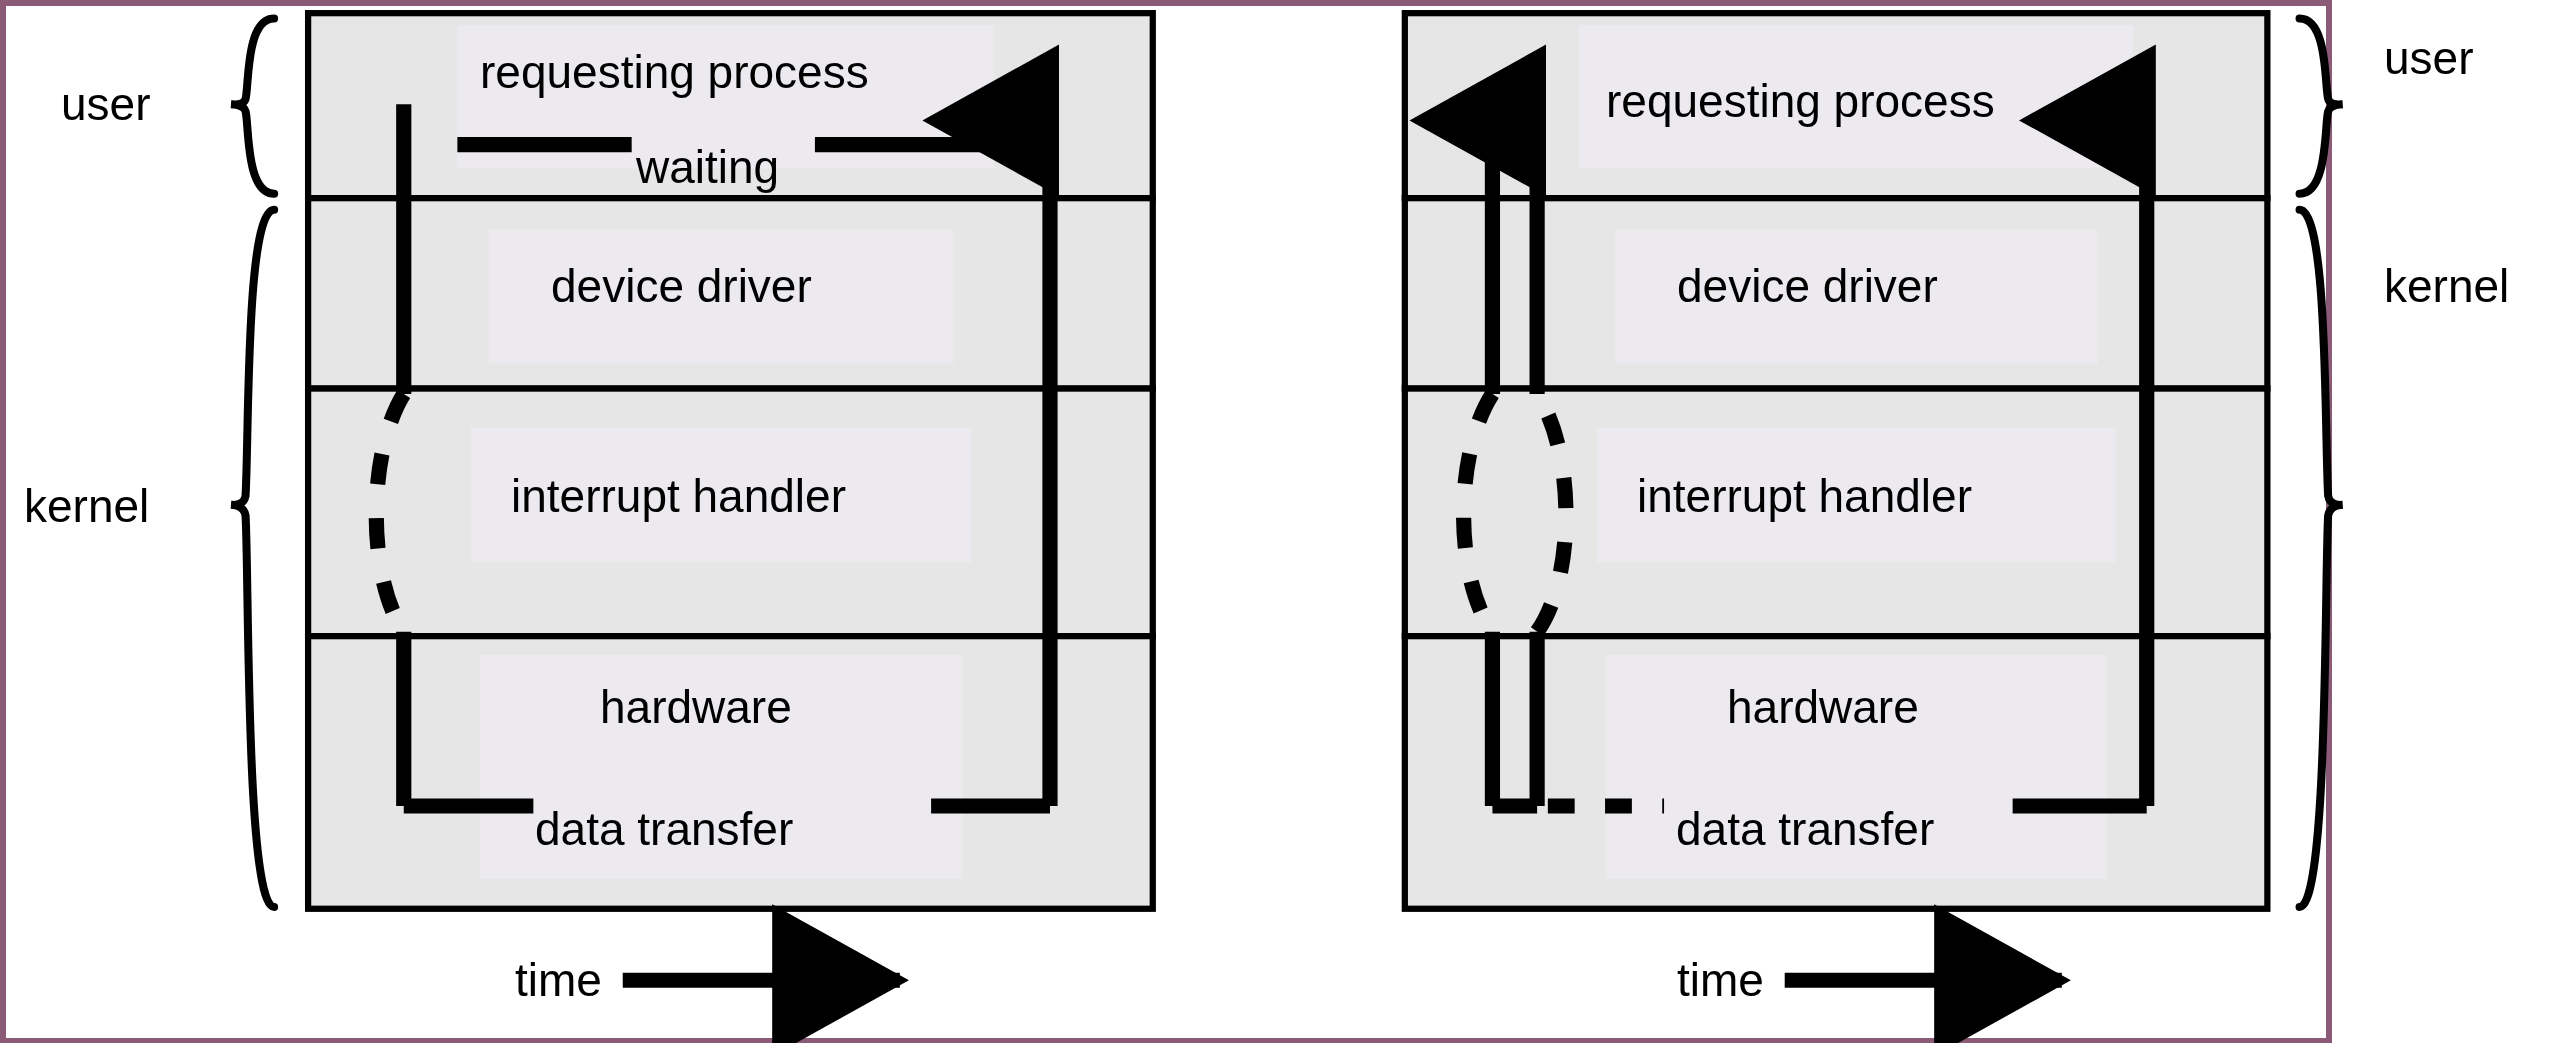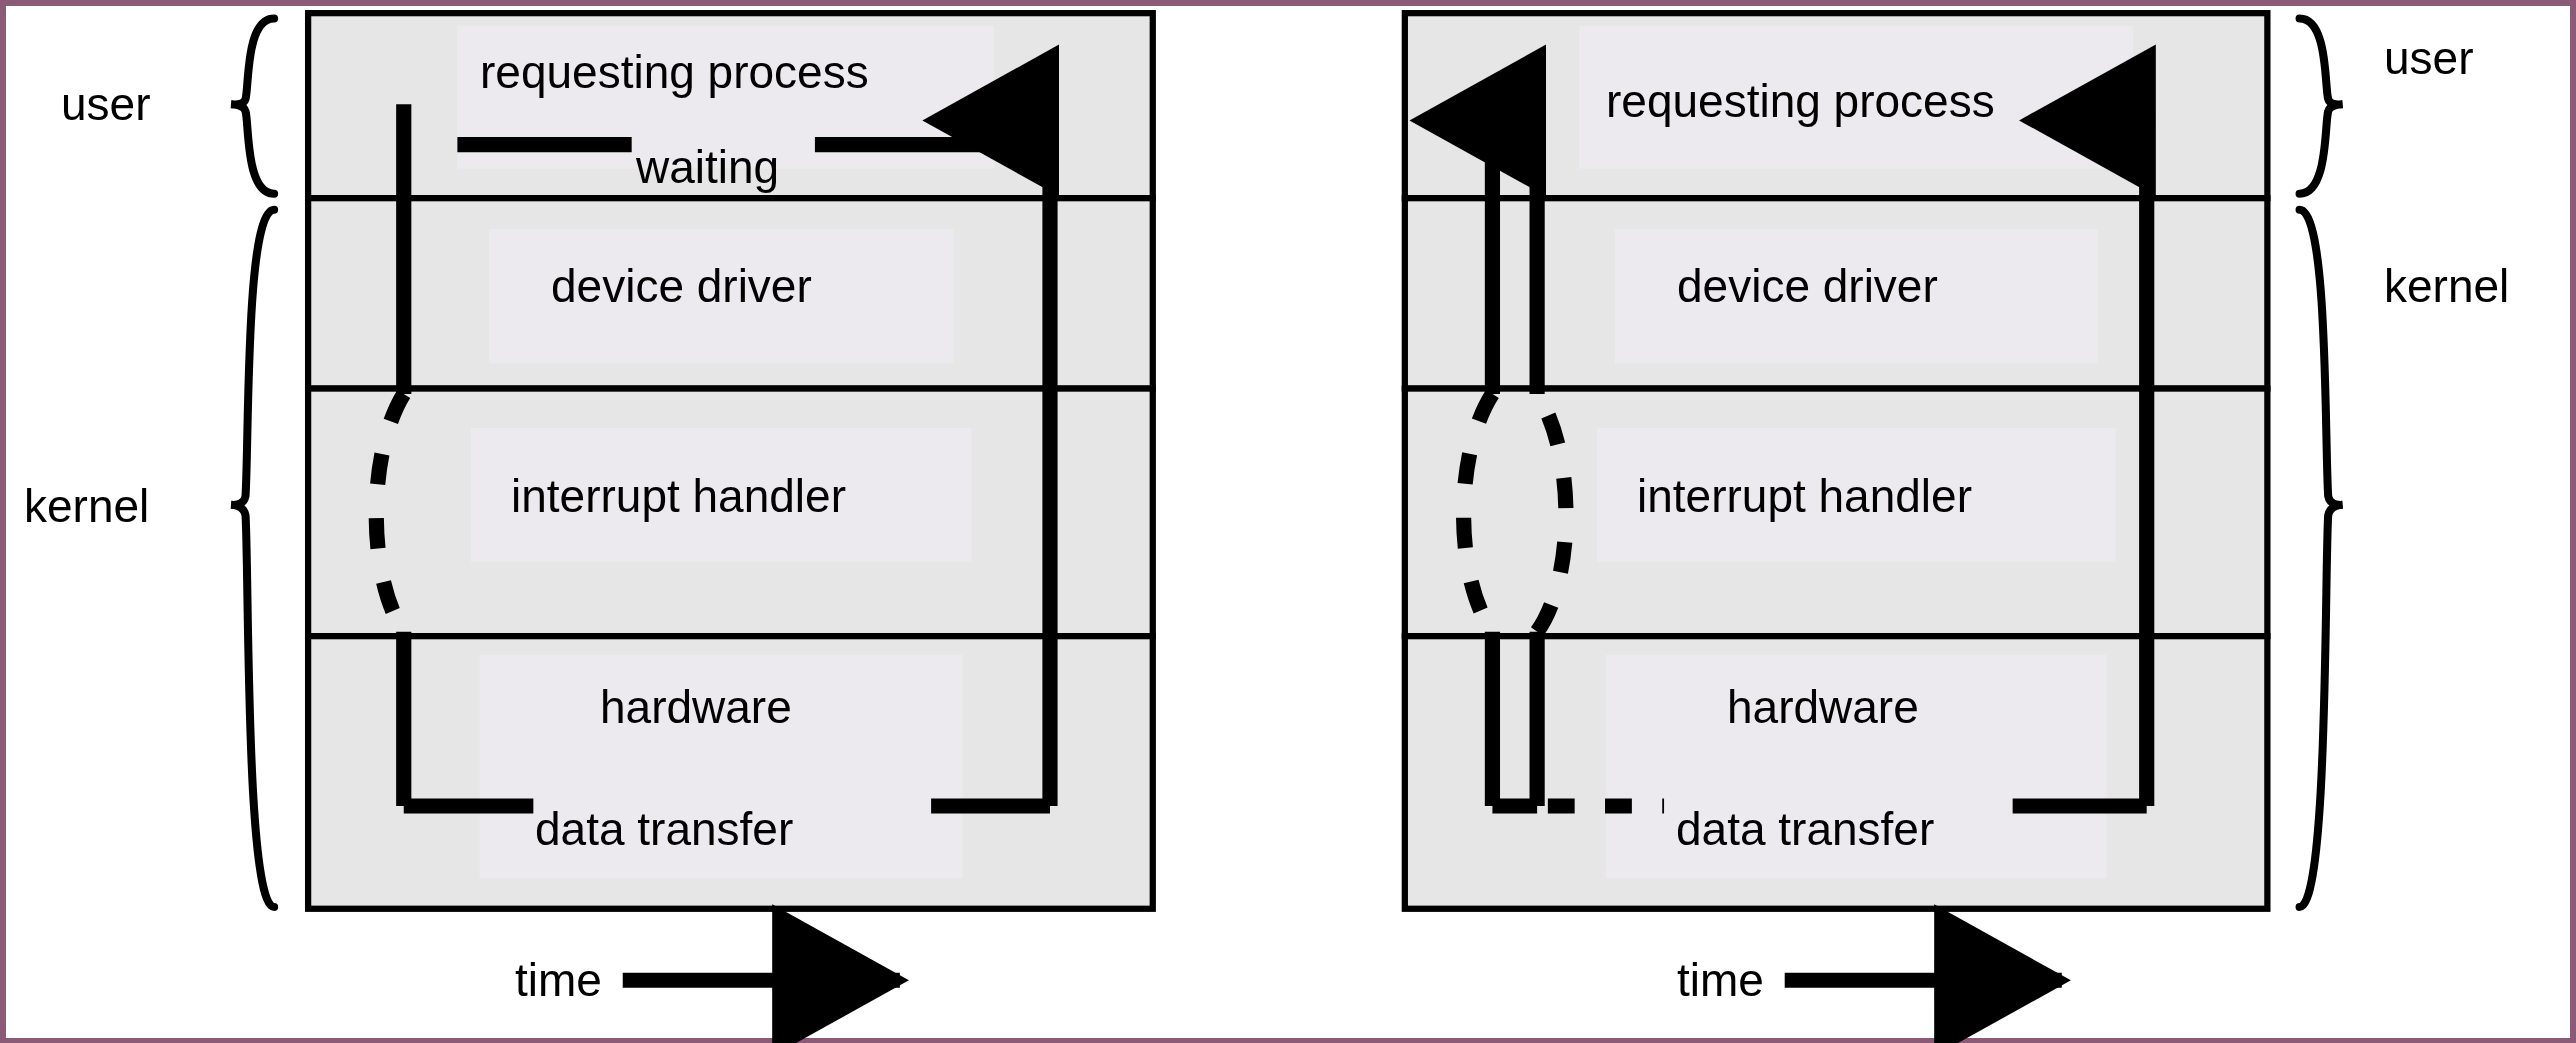--- a/index.html
+++ b/index.html
@@ -4,21 +4,21 @@
 <style>
   html, body { margin:0; padding:0; }
   body {
     width:2576px; height:1044px;
     background:#ffffff;
     font-family:"Liberation Sans", sans-serif;
     overflow:hidden;
   }
   #frame {
     position:absolute; left:0; top:0;
-    width:2576px; height:1044px;
+    width:2332px; height:1044px;
     box-sizing:border-box;
     border:6.3px solid #8a5a77;
     background:#ffffff;
   }
   #canvas { position:absolute; left:0; top:0; width:2576px; height:1044px; }
   .lbl {
     position:absolute;
     font-family:"Liberation Sans", sans-serif;
     color:#000;
     white-space:nowrap;

